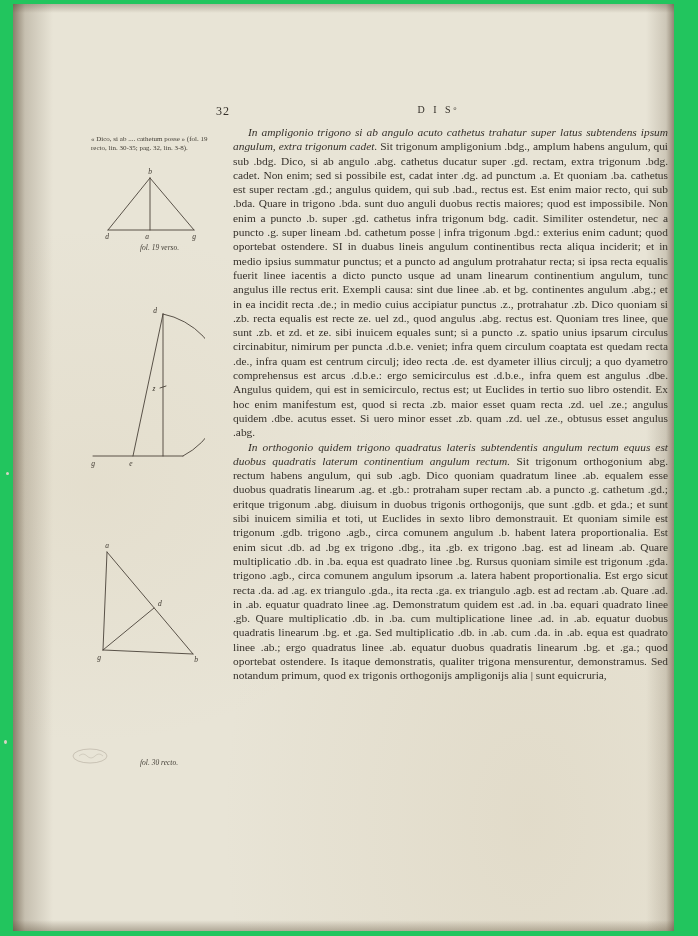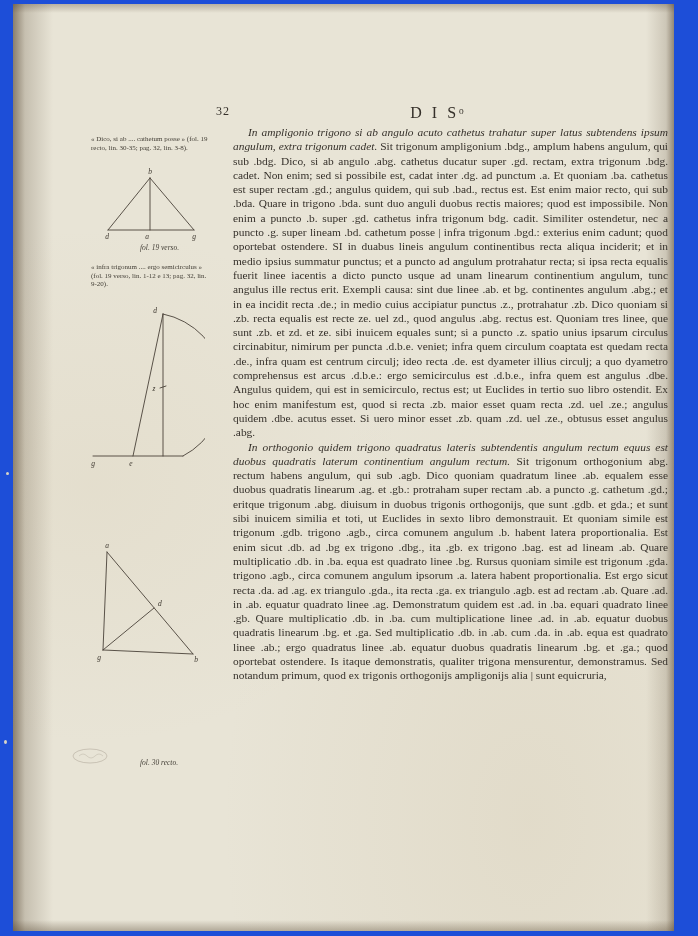--- a/index.html
+++ b/index.html
@@ -1,38 +1,38 @@
 <!DOCTYPE html>
 <html><head>
 <meta charset="utf-8">
 <style>
   * { margin:0; padding:0; box-sizing:border-box; }
   html,body { width:698px; height:936px; }
   body { background:#070707; font-family:"Liberation Serif", serif; overflow:hidden; }
 
-  .scan { position:relative; width:698px; height:936px; background:#1d4ed8; overflow:hidden; }
+  .scan { position:relative; width:698px; height:936px; background:#22c55e; overflow:hidden; }
 
   .page {
     position:absolute; left:13px; top:4px; width:661px; height:927px;
     color:#35302a;
     background:
       radial-gradient(ellipse at 78% 88%, rgba(186,166,126,0.14), rgba(0,0,0,0) 42%),
       radial-gradient(ellipse at 12% 52%, rgba(192,172,132,0.10), rgba(0,0,0,0) 38%),
       linear-gradient(90deg,  rgba(62,44,22,0.55) 0px, rgba(62,44,22,0.20) 12px, rgba(62,44,22,0) 40px),
       linear-gradient(270deg, rgba(62,44,22,0.50) 0px, rgba(62,44,22,0.16) 8px,  rgba(62,44,22,0) 28px),
       linear-gradient(180deg, rgba(62,44,22,0.28) 0px, rgba(62,44,22,0) 9px),
       linear-gradient(0deg,   rgba(62,44,22,0.32) 0px, rgba(62,44,22,0) 11px),
       #e8e4d6;
   }
 
   .speck { position:absolute; background:#d8d4c6; border-radius:50%; }
 
   .header { position:absolute; top:100px; left:196px; width:459px; height:15px; font-size:12px; }
   .page-number { position:absolute; left:7px; top:0; letter-spacing:1px; }
-  .running-title { position:absolute; left:50%; transform:translateX(-50%); letter-spacing:3px; font-size:16px; }
+  .running-title { position:absolute; left:50%; transform:translateX(-50%); letter-spacing:3px; font-size:10px; }
 
   .main-text { position:absolute; left:196px; top:121px; width:459px; font-size:11.4px; line-height:14.3px; text-align:justify; }
   .main-text p { text-indent:15px;margin-left:24px; }
   .lead { font-style:italic; }
 
   .marginal-note { position:absolute; left:78px; width:118px; font-size:7px; line-height:8.6px; color:#454038; text-align:left; }
   .note-1 { top:131px; }
   .note-2 { top:259px; }
   .note-3 { top:501px; }
 
@@ -59,21 +59,20 @@
   <div class="speck" style="left:4px; top:740px; width:3px; height:4px;"></div>
 
   <div class="page">
 
     <div class="header">
       <span class="page-number">32</span>
       <span class="running-title">D I Sᵒ</span>
     </div>
 
     <div class="marginal-note note-1">« Dico, si ab .... cathetum posse » (fol. 19 recto, lin. 30-35; pag. 32, lin. 3-8).</div>
-    <div class="marginal-note note-2">« infra trigonum .... ergo semicirculus » (fol. 19 verso, lin. 1-12 e 13; pag. 32, lin. 9-20).</div>
 
     <div class="figure fig-1">
       <svg width="104" height="76" viewBox="0 0 104 76">
         <line x1="52" y1="12" x2="10" y2="64"></line>
         <line x1="52" y1="12" x2="96" y2="64"></line>
         <line x1="10" y1="64" x2="96" y2="64"></line>
         <line x1="52" y1="12" x2="52" y2="64"></line>
         <text x="52" y="8" text-anchor="middle">b</text>
         <text x="9" y="73" text-anchor="middle">d</text>
         <text x="49" y="73" text-anchor="middle">a</text>

